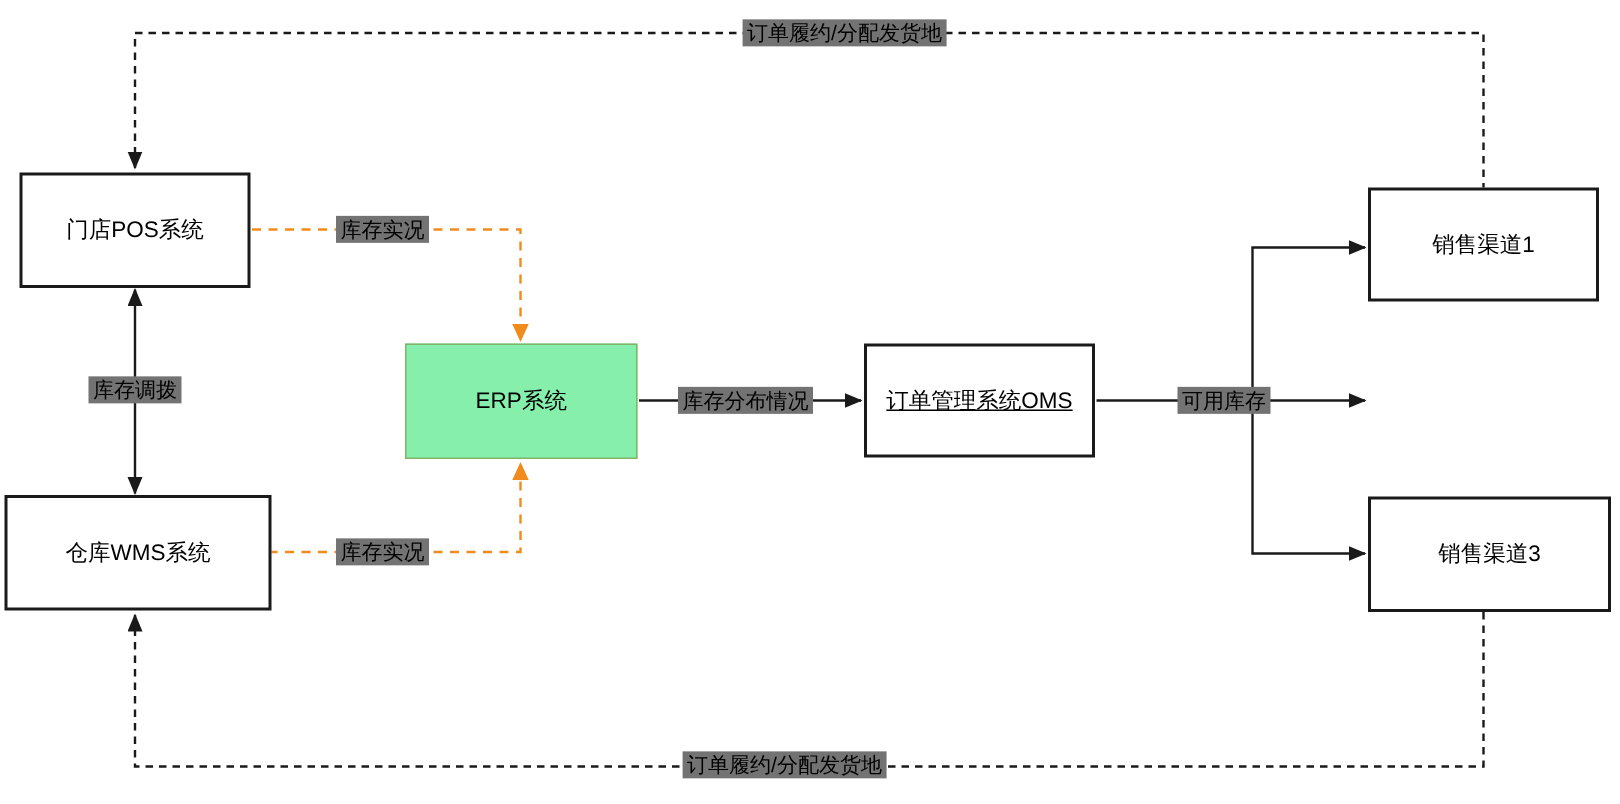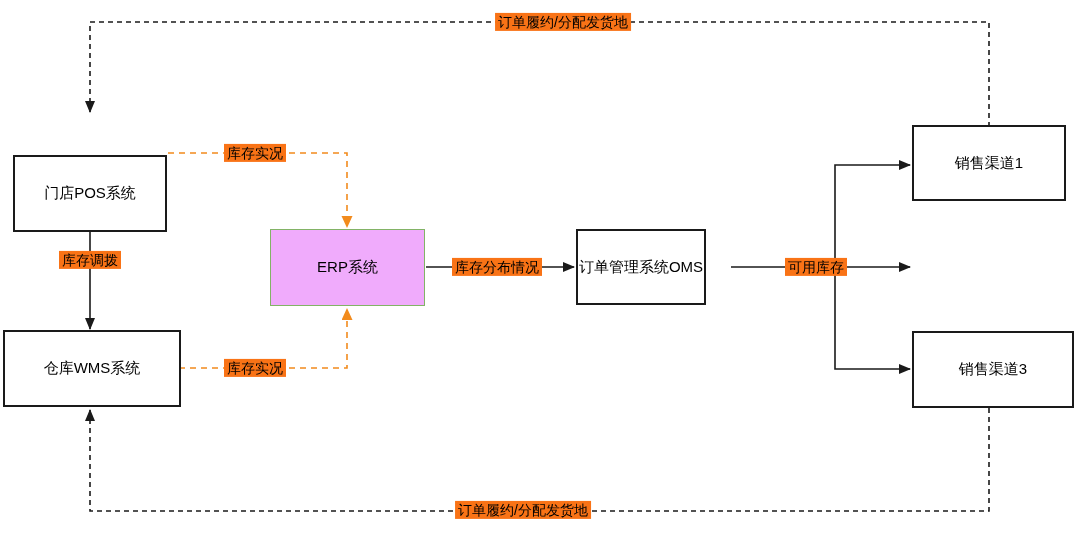--- a/index.html
+++ b/index.html
@@ -28,34 +28,34 @@
     background: #ffffff;
     border: 2px solid #1a1a1a;
     display: flex;
     align-items: center;
     justify-content: center;
     font-size: 15px;
     color: #000000;
     text-align: center;
   }
   .node.green {
-    background: #f0abfc;
+    background: #86efac;
     border: 1.5px solid #82b366;
   }
-  #node-pos { left: 13px;  top: 115px; width: 154px; height: 77px; margin-top: 40px; }
+  #node-pos { left: 13px;  top: 115px; width: 154px; height: 77px; }
   #node-wms { left: 3px;  top: 330px; width: 178px; height: 77px; }
   #node-erp { left: 270px; top: 229px; width: 155px; height: 77px; }
-  #node-oms { left: 576px; top: 229px; width: 130px; height: 76px; }
+  #node-oms { left: 576px; top: 229px; width: 154px; height: 76px; text-decoration: underline; }
   #node-sc1 { left: 912px; top: 125px; width: 154px; height: 76px; }
   #node-sc2 { left: 912px; top: 229px; width: 154px; height: 76px; }
   #node-sc3 { left: 912px; top: 331px; width: 162px; height: 77px; }
   .edge-label {
     position: absolute;
     transform: translate(-50%, -50%);
-    background: #f97316;
+    background: #737373;
     padding: 0 3px;
     font-size: 14px;
     color: #000000;
     white-space: nowrap;
     line-height: 1.3;
   }
   #lbl-fulfill-top    { left: 563px; top: 22px;  }
   #lbl-fulfill-bottom { left: 523px; top: 510px; }
   #lbl-transfer       { left: 90px;  top: 260px; }
   #lbl-stock-pos      { left: 255px; top: 153px; }

